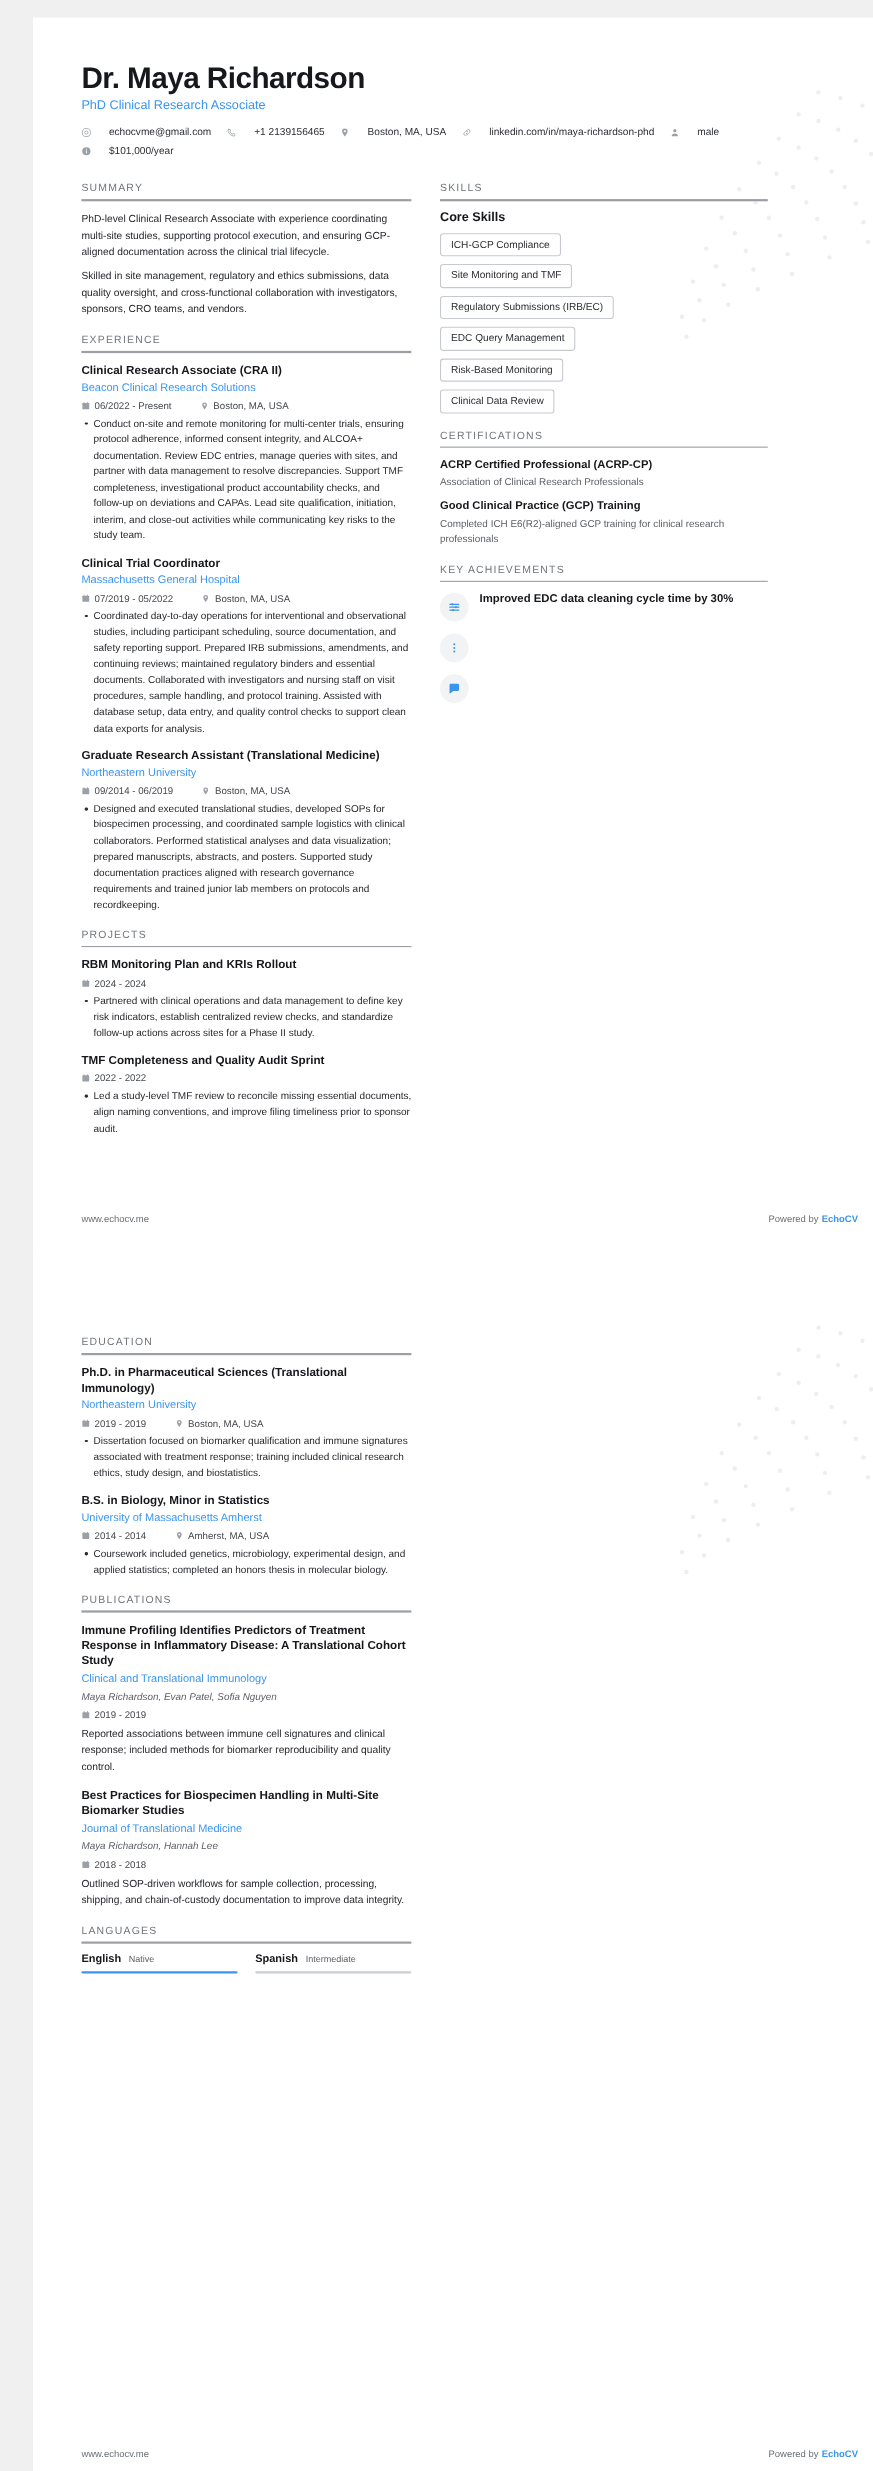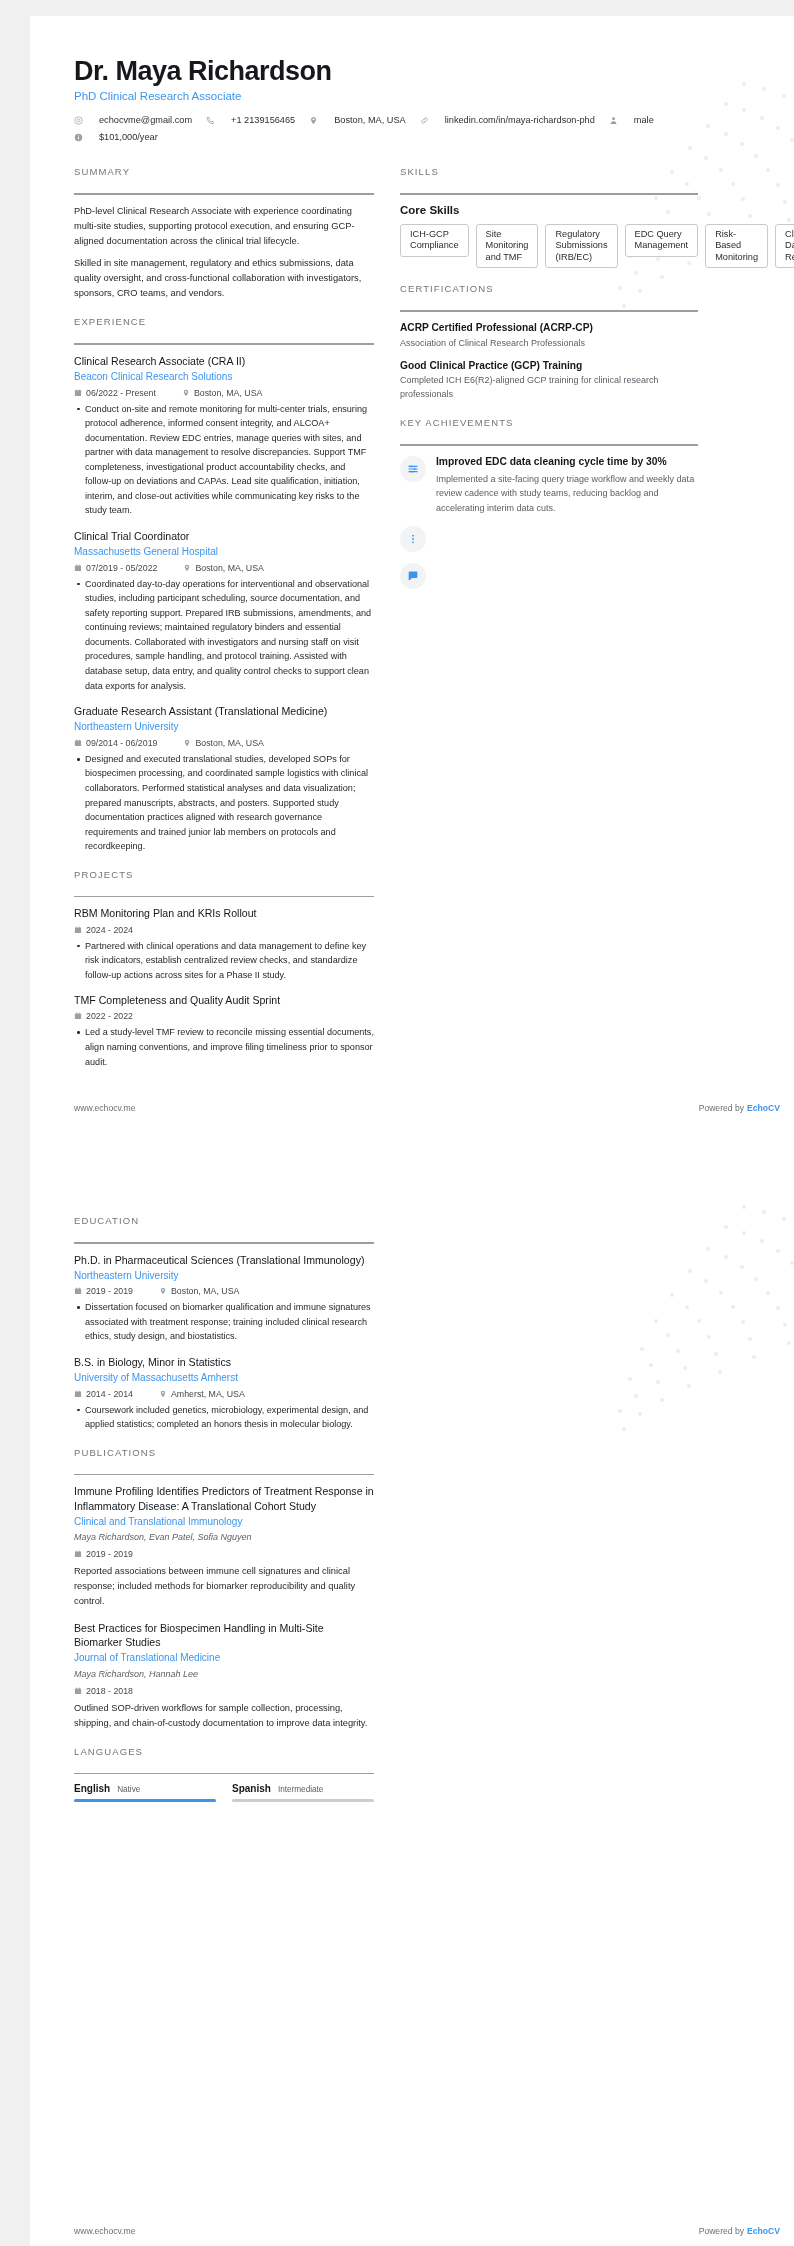--- a/index.html
+++ b/index.html
@@ -61,37 +61,37 @@
   
   .columns { display: flex; gap: 26px; margin-top: 22px; align-items: flex-start; }
   .col-left { width: 300px; flex: 0 0 300px; }
   .col-right { width: 298px; flex: 0 0 298px; }
 
   .sect-title {
     font-size: 9.5px;
     letter-spacing: 1.1px;
     color: #70757a;
     text-transform: uppercase;
-    padding-bottom: 16px;
+    padding-bottom: 4px;
   }
   .sect-rule { height: 1.5px; background: #9b9fa4; margin-bottom: 9px; }
   .section { margin-bottom: 15px; }
 
   .para {
     font-size: 9.3px;
     color: #26282c;
     line-height: 1.62;
     margin-bottom: 7px;
   }
 
   
   .entry { margin-bottom: 11px; }
   .entry-title {
     font-size: 10.6px;
-    font-weight: normal;
+    font-weight: bold;
     color: #15171a;
     line-height: 1.35;
   }
   .entry-org {
     font-size: 10px;
     color: #3b95ee;
     margin-top: 2px;
     line-height: 1.35;
   }
   .meta-row {
@@ -121,21 +121,21 @@
     background: #2b2d31;
   }
 
   
   .sub-head {
     font-size: 11.5px;
     font-weight: bold;
     color: #15171a;
     margin-bottom: 8px;
   }
-  .chips { display: flex; align-items: flex-start; gap: 7px; }
+  .chips { display: flex; flex-direction: column; align-items: flex-start; gap: 7px; }
   .chip {
     border: 1px solid #c6cacf;
     border-radius: 3px;
     padding: 4px 9px;
     font-size: 9.2px;
     color: #2b2d31;
     background: #fff;
     line-height: 1.25;
   }
 
@@ -477,21 +477,20 @@
               <span class="ach-badge">
                 <svg width="12" height="12" viewBox="0 0 16 16" fill="none" stroke="#3b95ee" stroke-width="1.4" stroke-linecap="round">
                   <path d="M2.5 4.5h11M2.5 8h11M2.5 11.5h11"></path>
                   <circle cx="5.5" cy="4.5" r="1.3" fill="#3b95ee" stroke="none"></circle>
                   <circle cx="10" cy="8" r="1.3" fill="#3b95ee" stroke="none"></circle>
                   <circle cx="6.5" cy="11.5" r="1.3" fill="#3b95ee" stroke="none"></circle>
                 </svg>
               </span>
               <span class="ach-body" style="display: block;">
                 <span class="ach-title" style="display: block;">Improved EDC data cleaning cycle time by 30%</span>
-                <span class="ach-desc" style="display: block;">Implemented a site-facing query triage workflow and weekly data review cadence with study teams, reducing backlog and accelerating interim data cuts.</span>
               </span>
             </div>
 
             <div class="ach">
               <span class="ach-badge">
                 <svg width="12" height="12" viewBox="0 0 16 16" fill="#3b95ee">
                   <circle cx="8" cy="3.6" r="1.2"></circle>
                     <circle cx="8" cy="8" r="1.2"></circle>
                     <circle cx="8" cy="12.4" r="1.2"></circle>
                 </svg>

